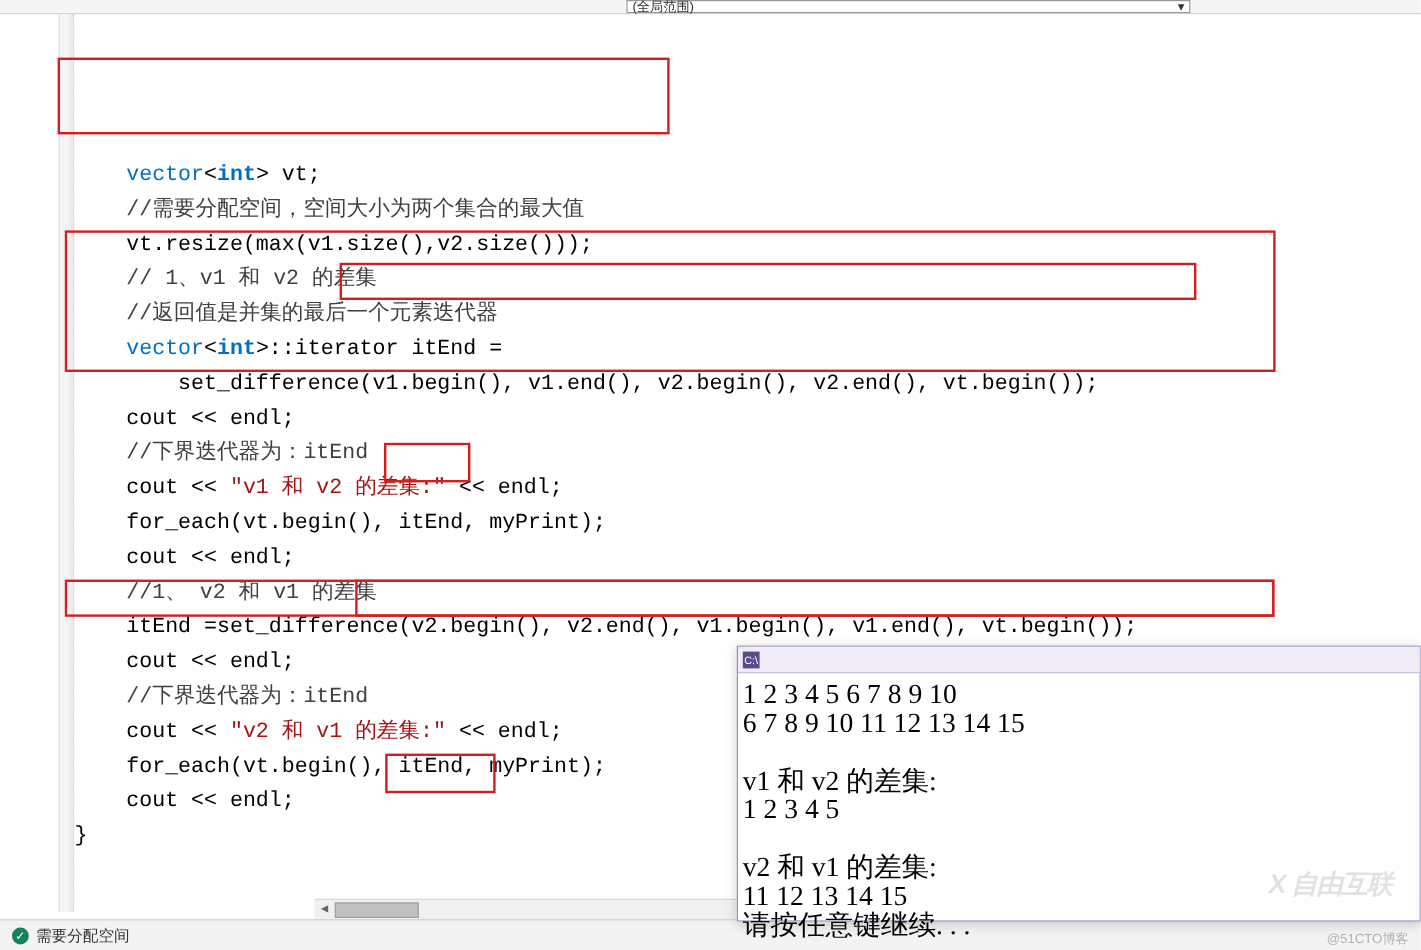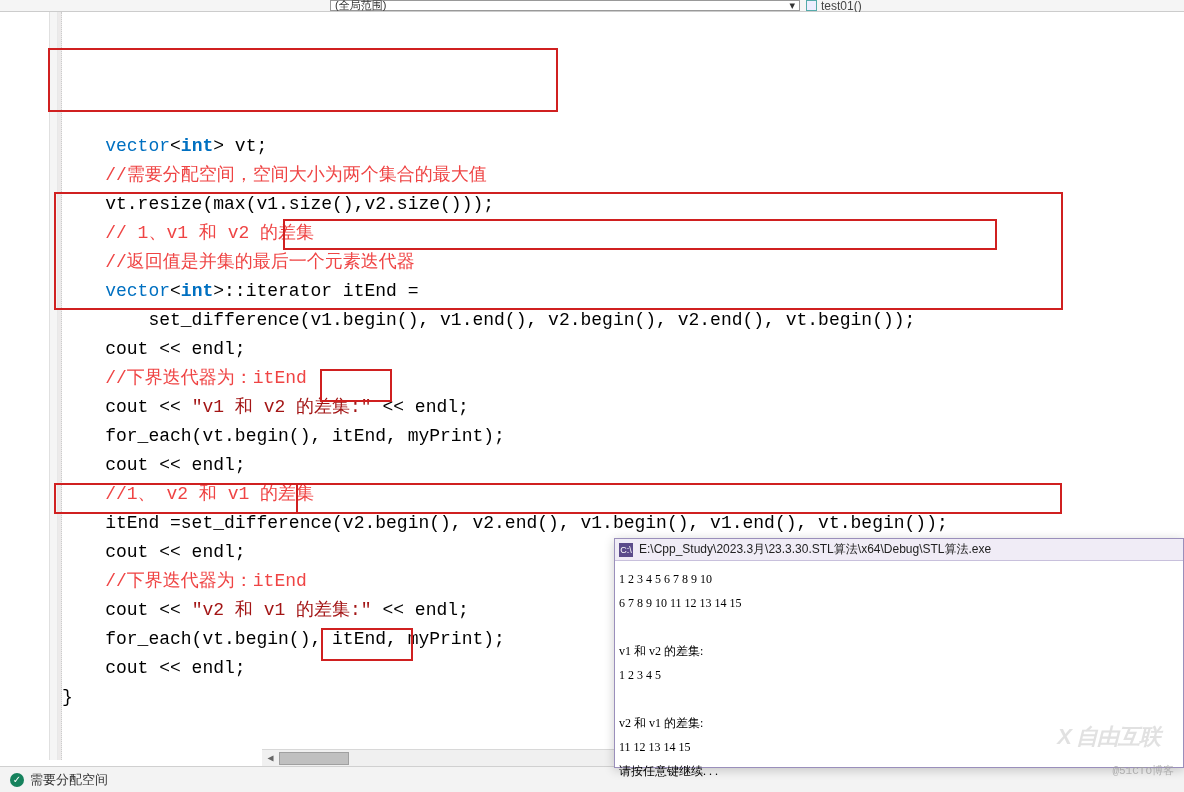--- a/index.html
+++ b/index.html
@@ -13,20 +13,21 @@
     position: relative;
   }
   .top-bar {
     height: 12px;
     background: #f5f5f5;
     border-bottom: 1px solid #ccc;
     display: flex;
     align-items: center;
     font-size: 12px;
     color: #555;
+    flex-direction: column;
   }
   .top-dropdown {
     border: 1px solid #999;
     background: #fff;
     height: 11px;
     margin-left: 330px;
     width: 470px;
     font-family: "Microsoft YaHei", sans-serif;
     font-size: 11px;
     padding-left: 4px;
@@ -77,21 +78,21 @@
     background: #fff;
     padding: 4px 0 0 0;
     white-space: pre;
     line-height: 29px;
     letter-spacing: 0;
     position: relative;
   }
   .line { padding-left: 0; }
   .kw { color: #0070c1; }
   .ty { color: #0070c1; font-weight: bold; }
-  .cm { color: #ef4444; }
+  .cm { color: #404040; }
   .str { color: #a31515; }
 
   .hlbox {
     position: absolute;
     border: 2px solid #d02020;
     pointer-events: none;
   }
 
   .status-bar {
     position: absolute;
@@ -159,45 +160,45 @@
   .console-icon {
     width: 14px;
     height: 14px;
     background: #5b4b8a;
     color:#fff;
     font-size:9px;
     display:flex;align-items:center;justify-content:center;
   }
   .console-body {
     font-family: "SimSun","NSimSun", serif;
-    font-size: 12px;
+    font-size: 23px;
     line-height: 24px;
     padding: 6px 4px;
     white-space: pre;
     color: #000;
   }
 
   .watermark-logo {
     position: absolute;
     right: 24px;
     bottom: 40px;
     font-family: "Arial Black", sans-serif;
     font-size: 22px;
     font-weight: 900;
     color: rgba(200,200,200,0.55);
     font-style: italic;
     letter-spacing: -1px;
   }
   .watermark-text {
     position: absolute;
     right: 10px;
-    bottom: 14px;
+    bottom: 2px;
     font-size: 11px;
     color: rgba(160,160,160,0.8);
-    font-family: Liberation Mono, monospace;
+    font-family: Liberation Sans, sans-serif;
   }
 </style>
 </head>
 <body>
 
 <div class="top-bar">
   <div class="top-dropdown">
     <span>(全局范围)</span>
     <span>▾</span>
   </div>
@@ -224,21 +225,20 @@
 </div>
 
 <div class="status-bar">
   <div class="status-icon">✓</div>
   <span>需要分配空间</span>
 </div>
 
 <div class="console-window">
   <div class="console-titlebar">
     <div class="console-icon">C:\</div>
-    <span>E:\Cpp_Study\2023.3月\23.3.30.STL算法\x64\Debug\STL算法.exe</span>
   </div>
   <div class="console-body" id="console-body">1 2 3 4 5 6 7 8 9 10
 6 7 8 9 10 11 12 13 14 15
 
 v1 和 v2 的差集:
 1 2 3 4 5
 
 v2 和 v1 的差集:
 11 12 13 14 15
 请按任意键继续. . .</div>

